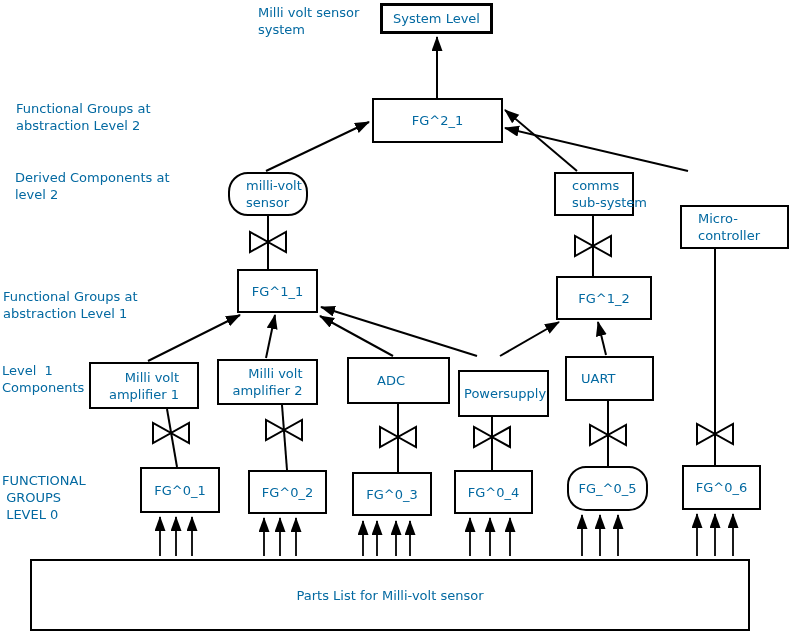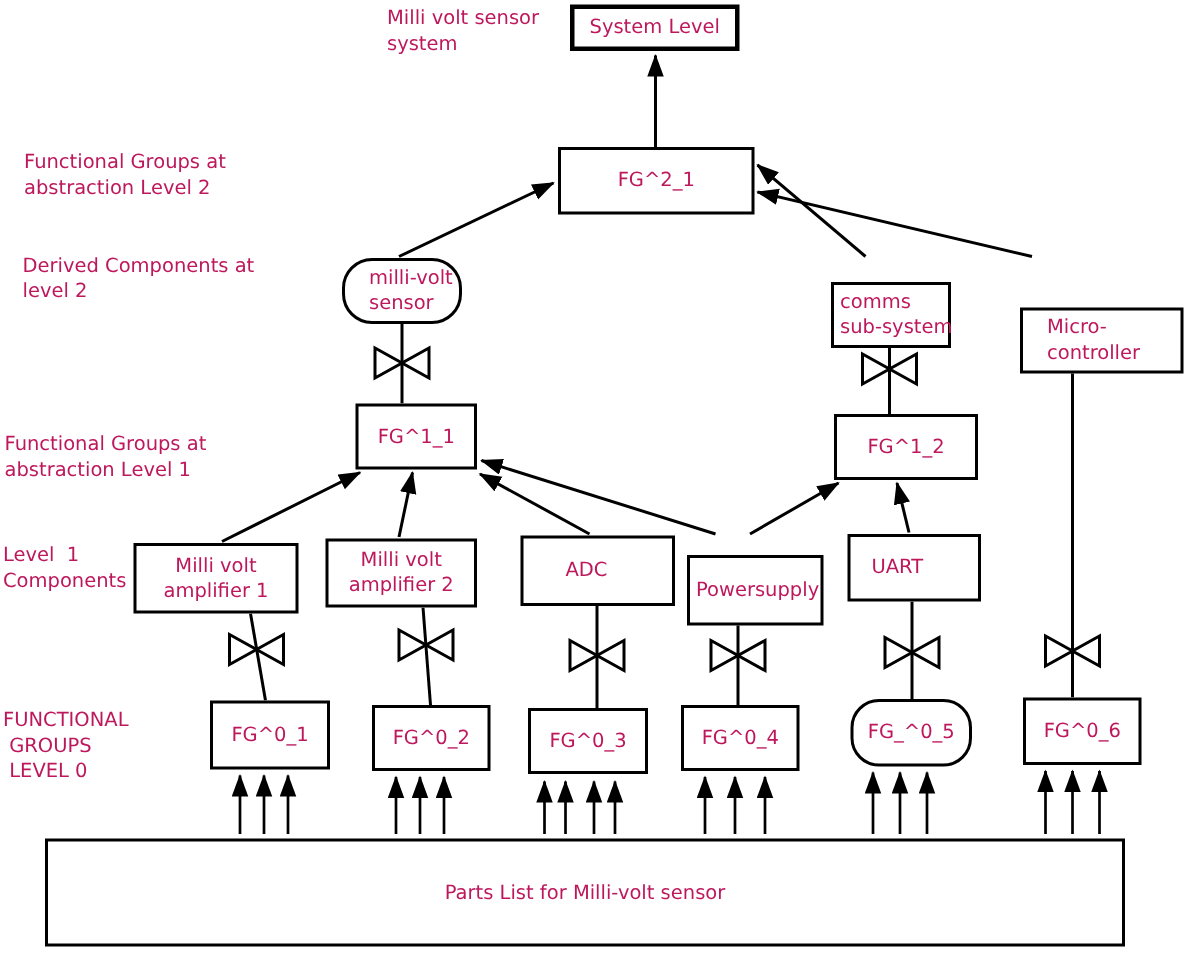--- a/index.html
+++ b/index.html
@@ -1,24 +1,24 @@
 <!DOCTYPE html>
 <html><head>
 <meta charset="utf-8">
 <style>
   html,body{margin:0;padding:0;background:#fff;}
   .stage{
     position:relative;width:793px;height:638px;background:#ffffff;
     font-family:"DejaVu Sans","Liberation Sans",sans-serif;
-    color:#be185d;overflow:hidden;
+    color:#0369a1;overflow:hidden;
   }
   .stage svg{position:absolute;left:0;top:0;}
   .node{
     position:absolute;box-sizing:border-box;border:2px solid #000;background:#fff;
-    display:flex;align-items:center;justify-content:center;text-align:center;
+    display:flex;align-items:center;justify-content:center;text-align:right;
     font-size:13px;line-height:17px;white-space:pre;
   }
   .node.thick{border-width:3px;}
   .node.left{justify-content:flex-start;text-align:left;}
   .rowlabel{
     position:absolute;font-size:13px;line-height:17px;white-space:pre;
   }
 </style>
 </head>
 <body>
@@ -102,21 +102,21 @@
 Components</div>
   <div class="rowlabel" style="left:2px;top:472px;">FUNCTIONAL
  GROUPS
  LEVEL 0</div>
 
   <div class="node thick" style="left:380px;top:3px;width:113px;height:31px;">System Level</div>
   <div class="node" style="left:372px;top:98px;width:131px;height:45px;">FG^2_1</div>
 
   <div class="node left" style="left:228px;top:172px;width:80px;height:44px;padding-left:16px;border-radius:20px;">milli-volt
 sensor</div>
-  <div class="node left" style="left:554px;top:188px;width:80px;height:44px;padding-left:4px;">comms
+  <div class="node left" style="left:554px;top:172px;width:80px;height:44px;padding-left:16px;">comms
 sub-system</div>
   <div class="node left" style="left:680px;top:172px;width:109px;height:44px;padding-left:16px;margin-top:33px;">Micro-
 controller</div>
 
   <div class="node" style="left:237px;top:269px;width:81px;height:44px;">FG^1_1</div>
   <div class="node" style="left:556px;top:276px;width:96px;height:44px;">FG^1_2</div>
 
   <div class="node" style="left:89px;top:362px;width:110px;height:47px;">Milli volt
 amplifier 1</div>
   <div class="node" style="left:217px;top:359px;width:101px;height:46px;">Milli volt

